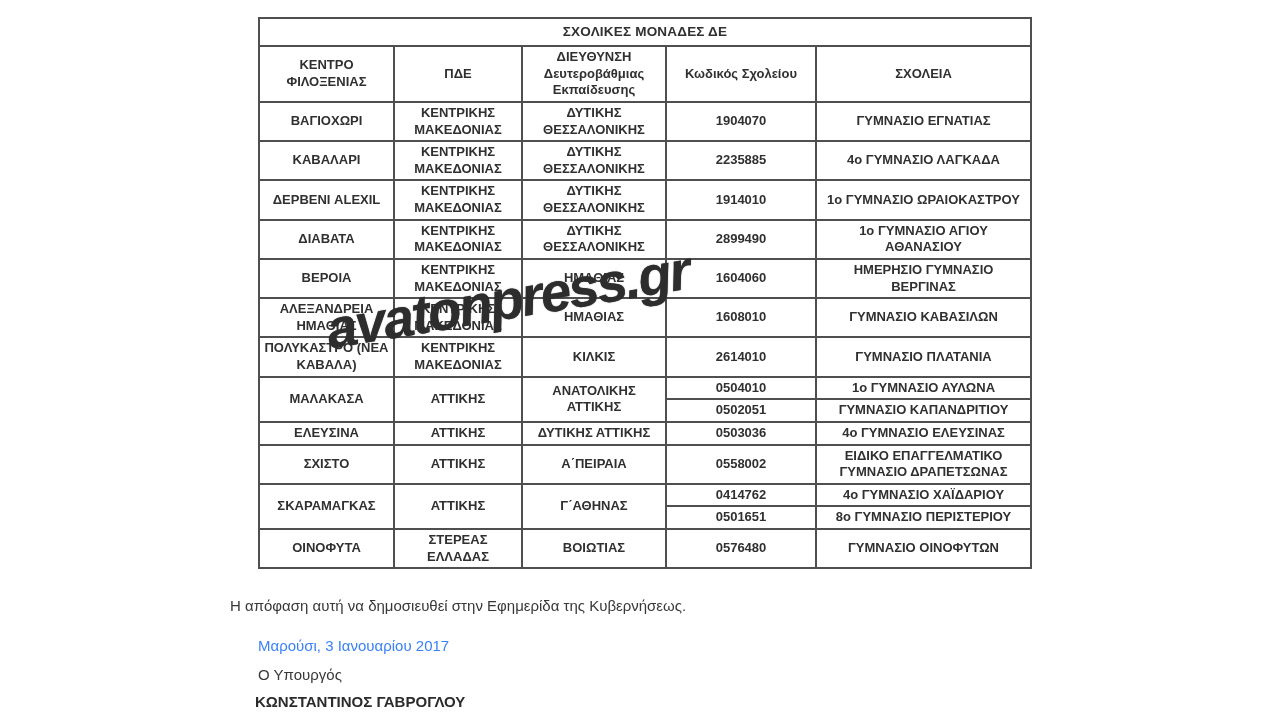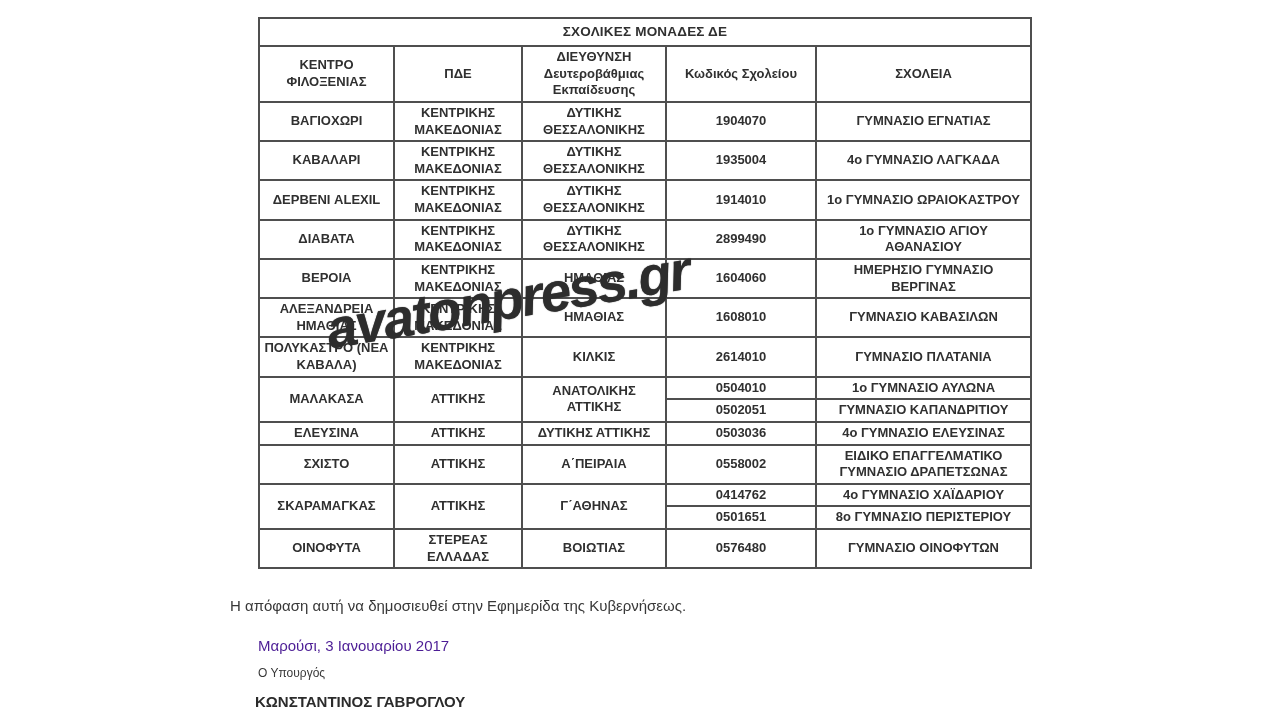--- a/index.html
+++ b/index.html
@@ -34,22 +34,22 @@
   tr.rh-title  { height: 28px; }
   tr.rh-head   { height: 40px; }
   tr.rh-norm   { height: 38px; }
   tr.rh-small  { height: 21px; }
   td.subdivide { border-top: 3px double #4f4f4f; }
   th { font-weight: bold; }
   .title-cell { font-size: 13.5px; letter-spacing: .2px; }
 
   
   .foot-note   { position: absolute; left: 230px; top: 597px; font-size: 15px; color: #383838; }
-  .foot-date   { position: absolute; left: 258px; top: 637px; font-size: 15px; color: #4c1d95; }
-  .foot-role   { position: absolute; left: 258px; top: 666px; font-size: 12px; color: #383838; }
+  .foot-date   { position: absolute; left: 258px; top: 637px; font-size: 15px; color: #3b82f6; }
+  .foot-role   { position: absolute; left: 258px; top: 666px; font-size: 15px; color: #383838; }
   .foot-name   { position: absolute; left: 255px; top: 693px; font-size: 15px; font-weight: bold; color: #2b2b2b; }
 
   
   .watermark {
     position: absolute;
     left: 328px; top: 298px;
     font-size: 55px;
     font-weight: bold;
     font-style: italic;
     letter-spacing: -2px;
@@ -94,21 +94,21 @@
         <td>ΚΕΝΤΡΙΚΗΣ ΜΑΚΕΔΟΝΙΑΣ</td>
         <td>ΔΥΤΙΚΗΣ ΘΕΣΣΑΛΟΝΙΚΗΣ</td>
         <td>1904070</td>
         <td>ΓΥΜΝΑΣΙΟ ΕΓΝΑΤΙΑΣ</td>
       </tr>
 
       <tr class="rh-norm">
         <td>ΚΑΒΑΛΑΡΙ</td>
         <td>ΚΕΝΤΡΙΚΗΣ ΜΑΚΕΔΟΝΙΑΣ</td>
         <td>ΔΥΤΙΚΗΣ ΘΕΣΣΑΛΟΝΙΚΗΣ</td>
-        <td>1935004</td>
+        <td>2235885</td>
         <td>4ο ΓΥΜΝΑΣΙΟ ΛΑΓΚΑΔΑ</td>
       </tr>
 
       <tr class="rh-norm">
         <td>ΔΕΡΒΕΝΙ ALEXIL</td>
         <td>ΚΕΝΤΡΙΚΗΣ ΜΑΚΕΔΟΝΙΑΣ</td>
         <td>ΔΥΤΙΚΗΣ ΘΕΣΣΑΛΟΝΙΚΗΣ</td>
         <td>1914010</td>
         <td>1ο ΓΥΜΝΑΣΙΟ ΩΡΑΙΟΚΑΣΤΡΟΥ</td>
       </tr>

